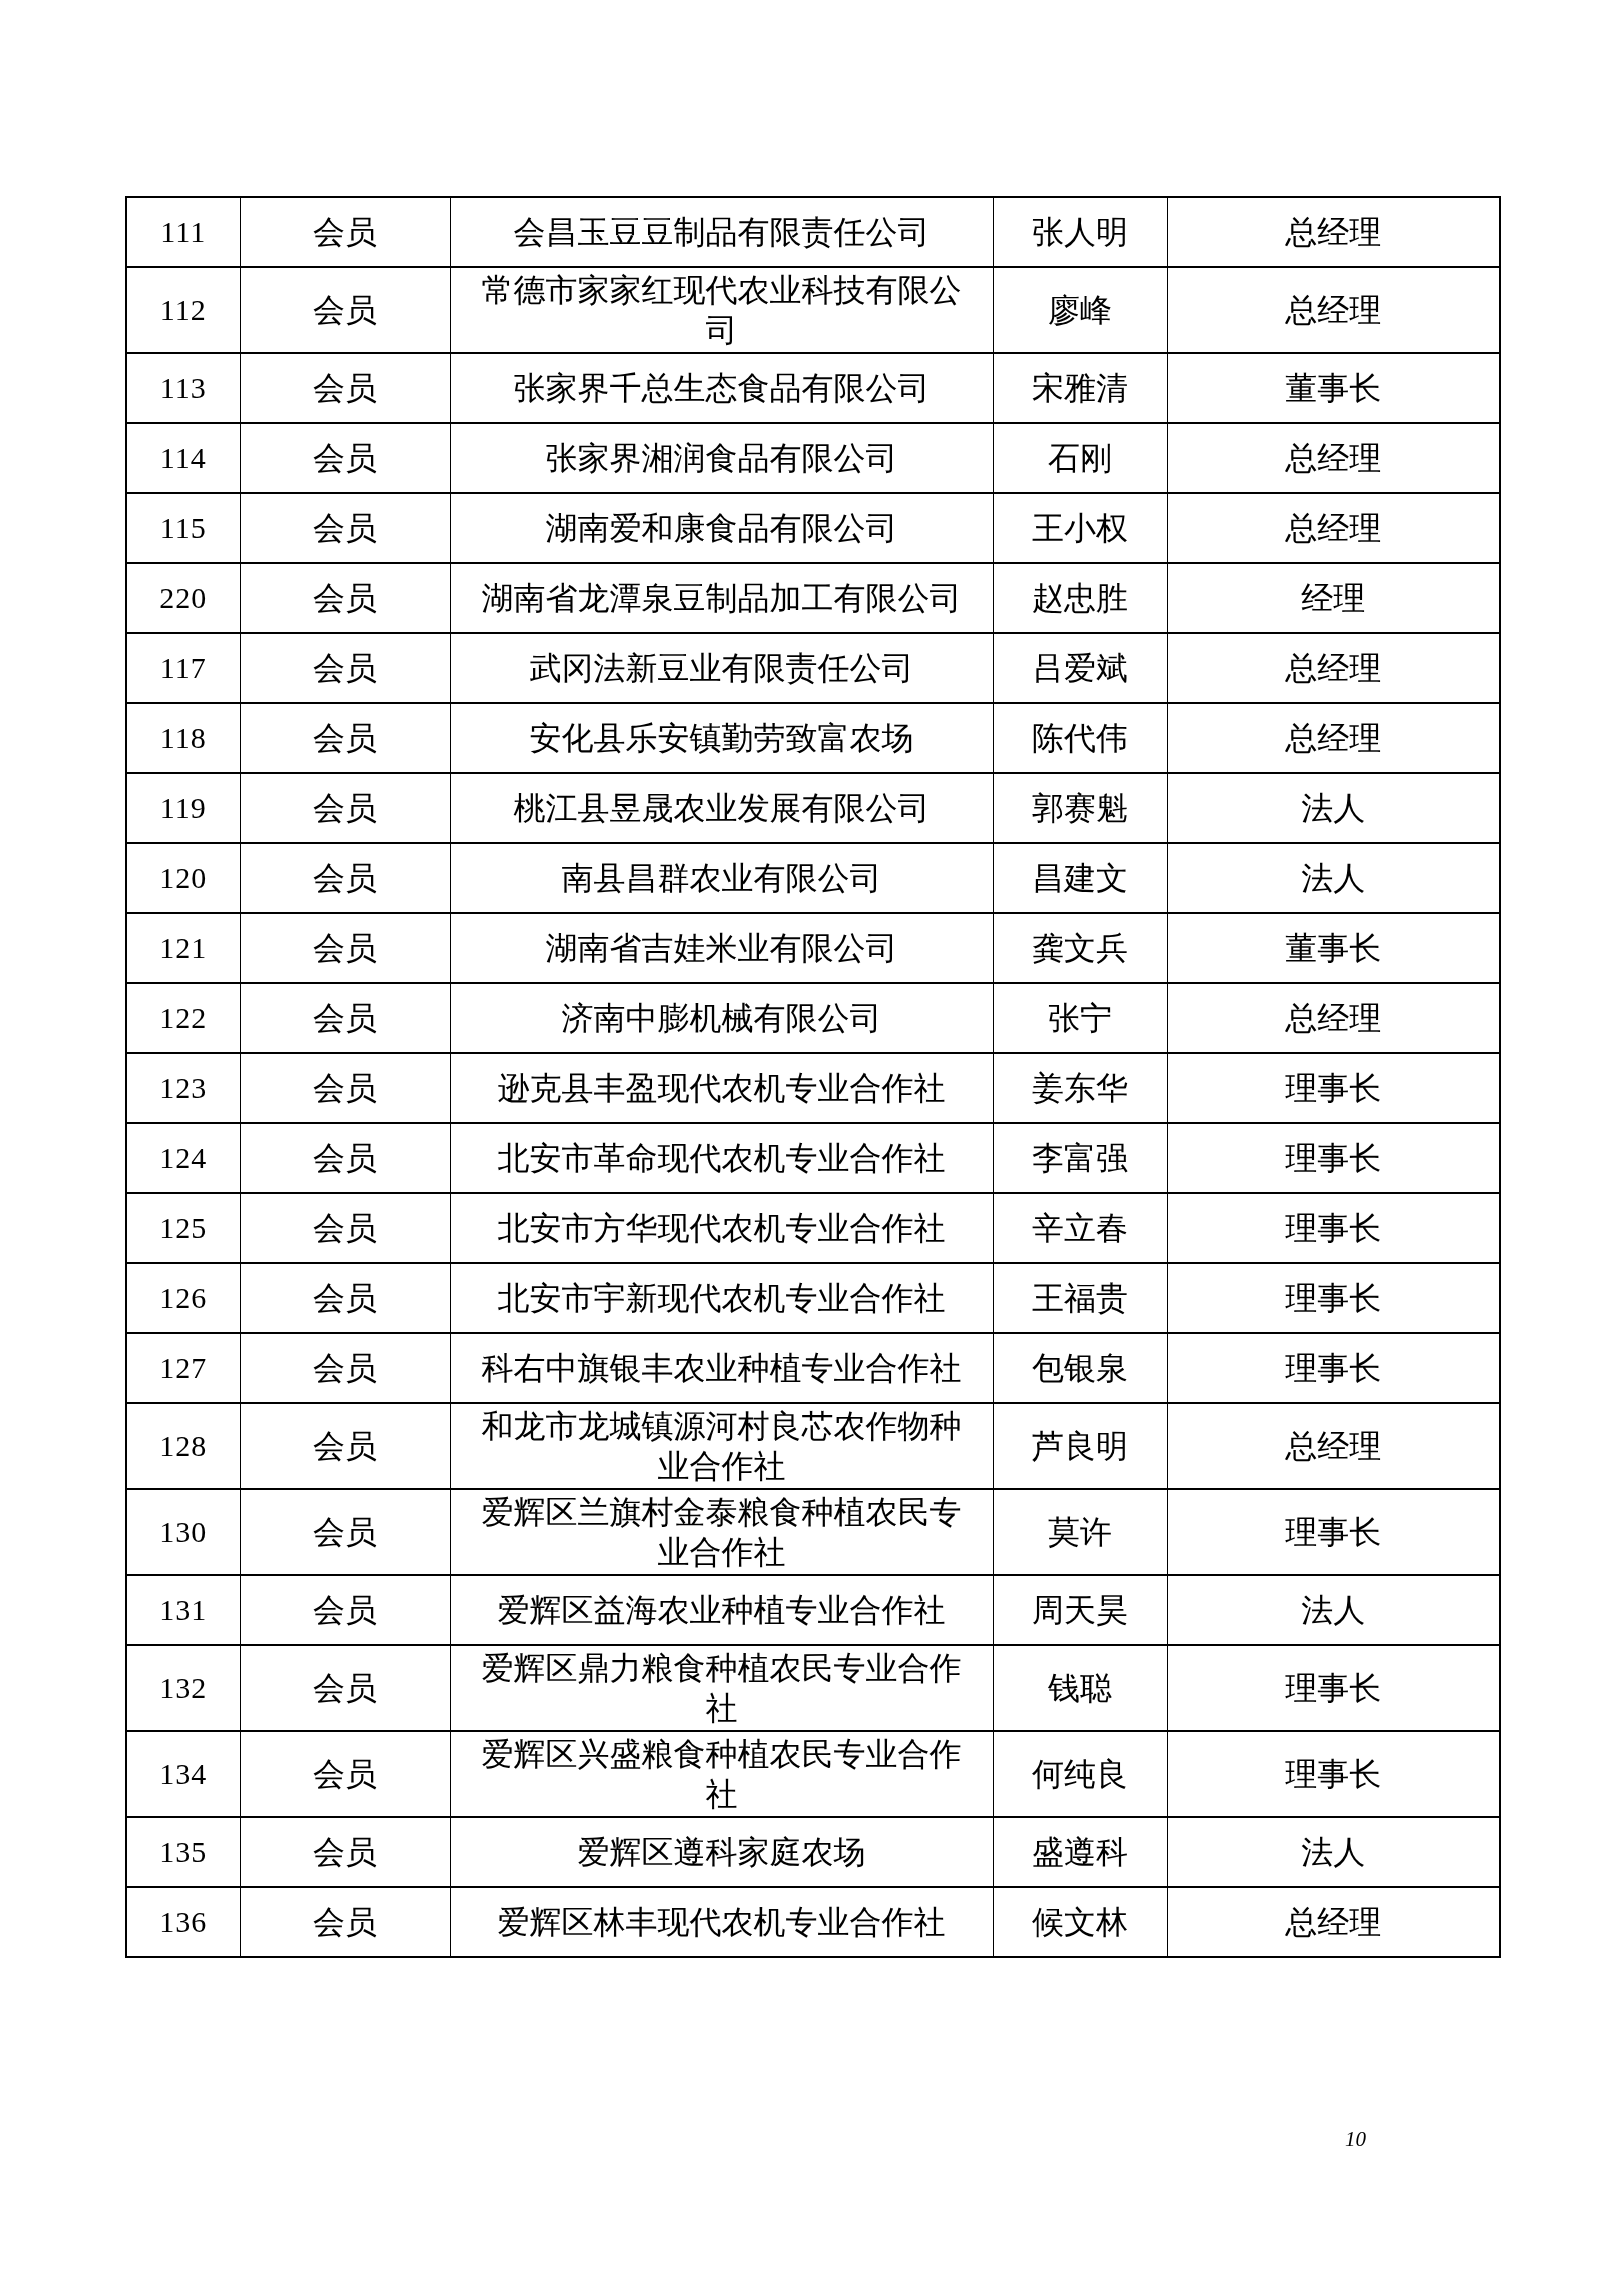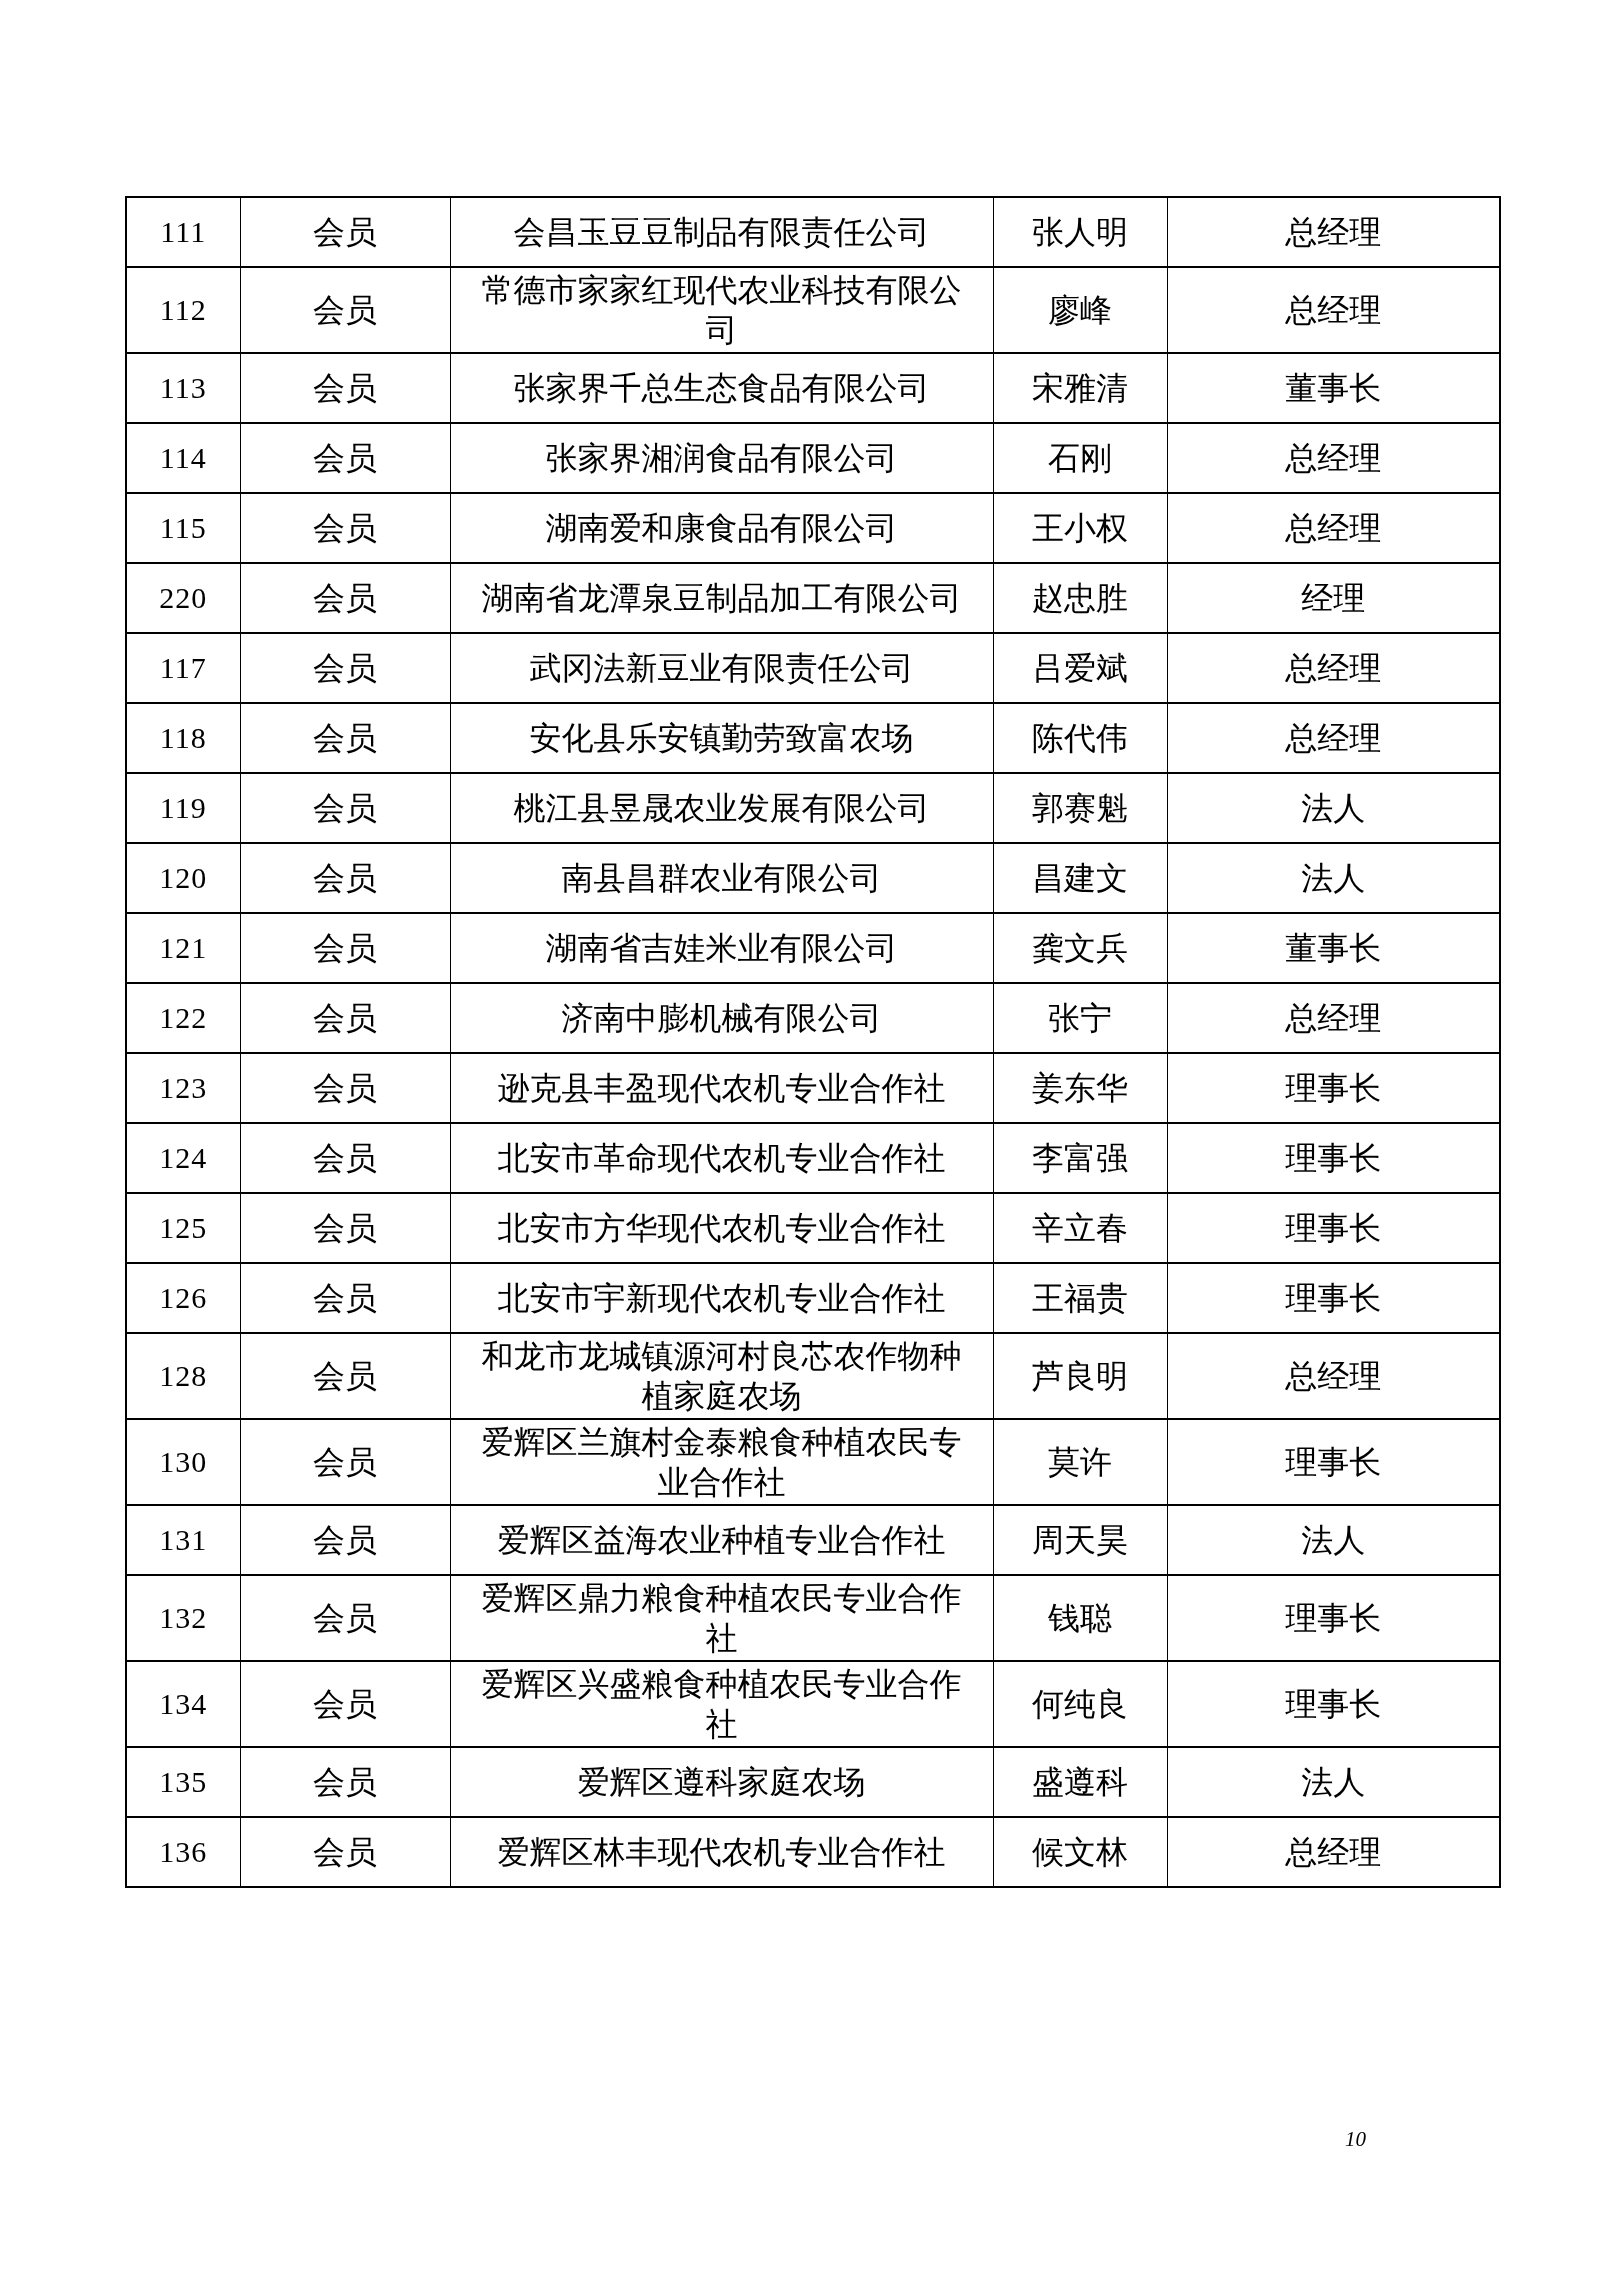--- a/index.html
+++ b/index.html
@@ -185,25 +185,32 @@
       <td class="name-cell">辛立春</td>
       <td class="title-cell">理事长</td>
     </tr>
         <tr class="single">
       <td class="no-cell">126</td>
       <td class="type-cell">会员</td>
       <td class="company-cell">北安市宇新现代农机专业合作社</td>
       <td class="name-cell">王福贵</td>
       <td class="title-cell">理事长</td>
     </tr>
+        <tr class="single">
+      <td class="no-cell">127</td>
+      <td class="type-cell">会员</td>
+      <td class="company-cell">科右中旗银丰农业种植专业合作社</td>
+      <td class="name-cell">包银泉</td>
+      <td class="title-cell">理事长</td>
+    </tr>
         <tr class="double">
       <td class="no-cell">128</td>
       <td class="type-cell">会员</td>
       <td class="company-cell">和龙市龙城镇源河村良芯农作物种
-植家庭农场</td>
+业合作社</td>
       <td class="name-cell">芦良明</td>
       <td class="title-cell">总经理</td>
     </tr>
         <tr class="double">
       <td class="no-cell">130</td>
       <td class="type-cell">会员</td>
       <td class="company-cell">爱辉区兰旗村金泰粮食种植农民专
 业合作社</td>
       <td class="name-cell">莫许</td>
       <td class="title-cell">理事长</td>

